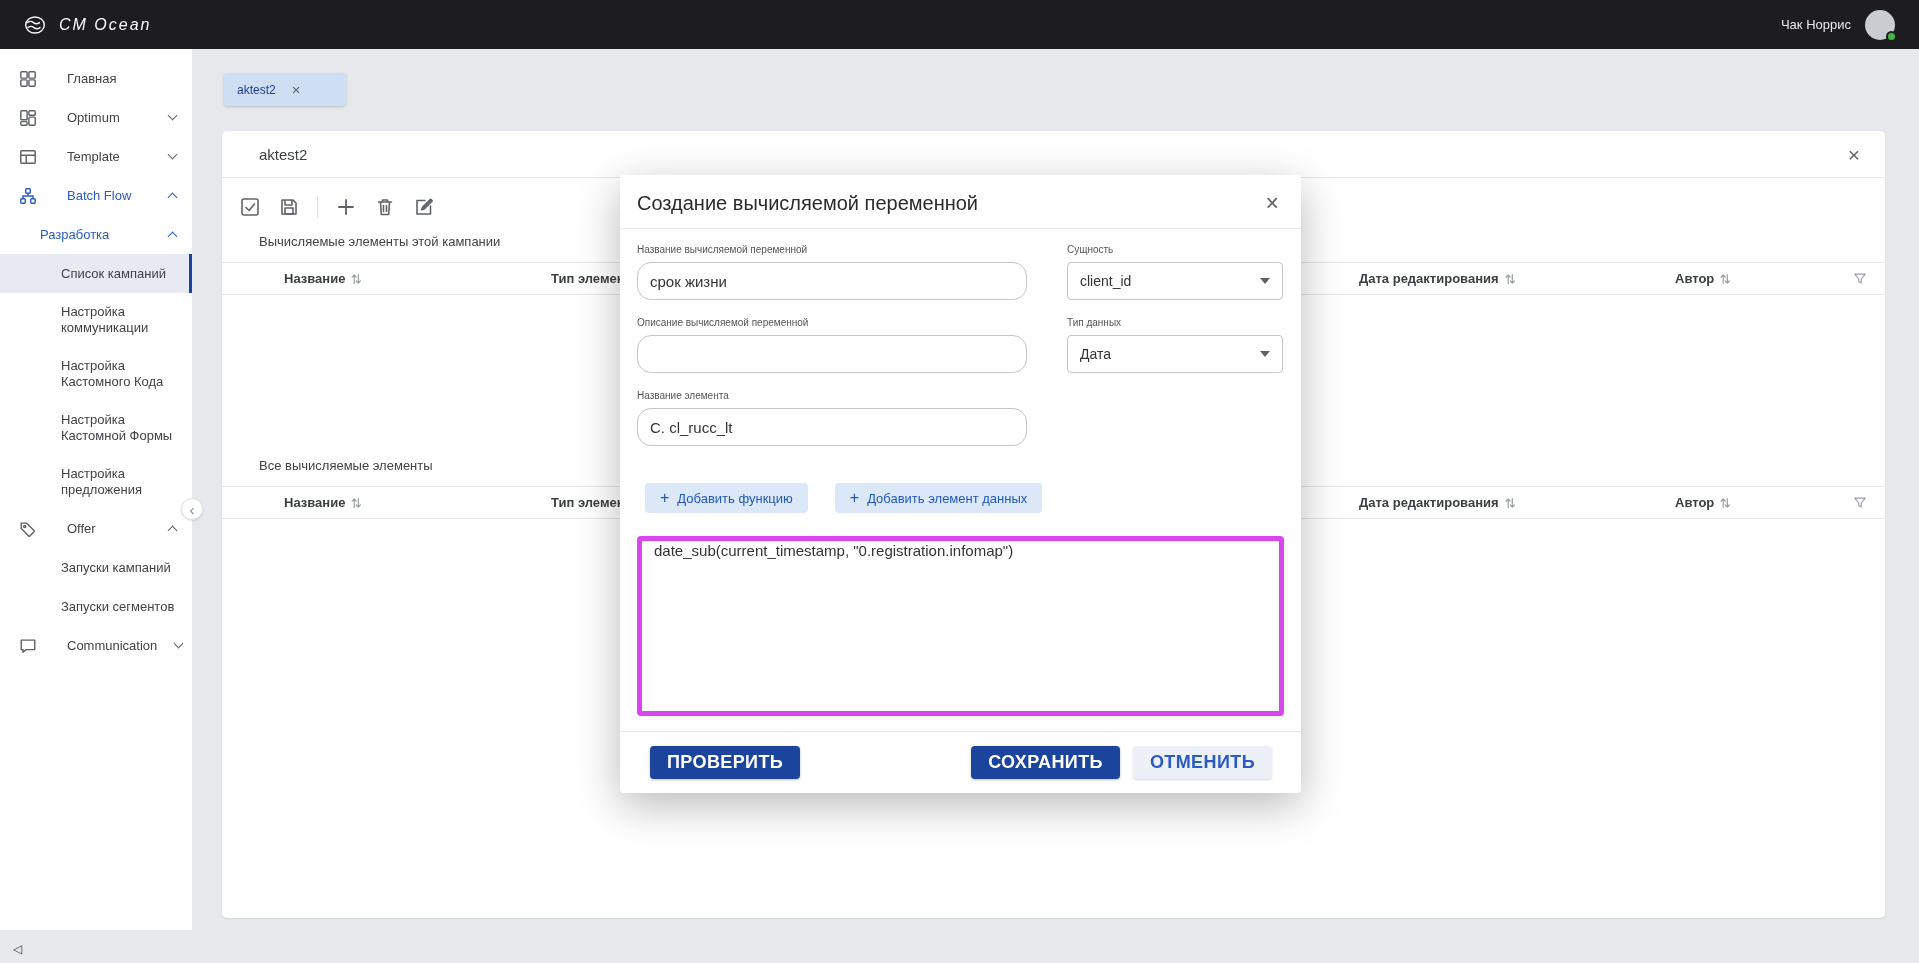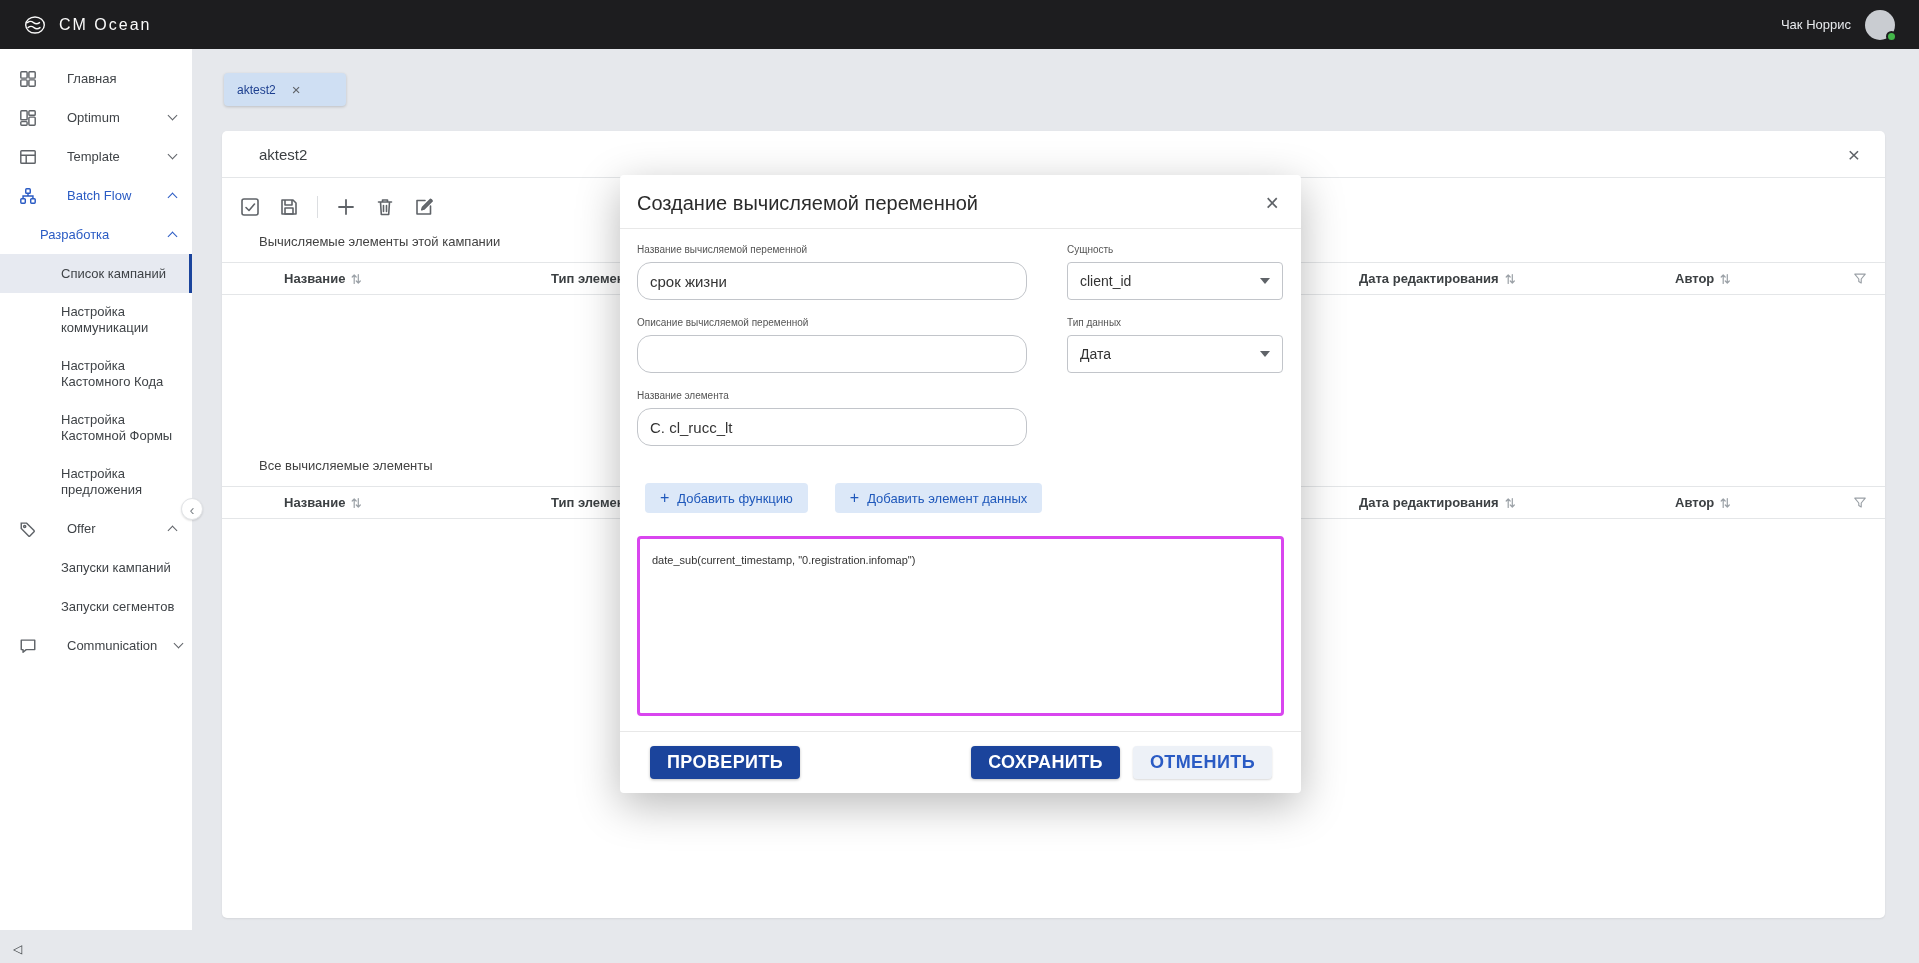--- a/index.html
+++ b/index.html
@@ -11,21 +11,21 @@
     position:relative;
     color:#3f4347;
   }
   
   .topbar {
     height:49px; background:#1d1d1f;
     display:flex; align-items:center; justify-content:space-between;
     padding:0 24px; position:relative; z-index:5;
   }
   .logo { display:flex; align-items:center; gap:9px; color:#fafafa;
-          font-size:16px; letter-spacing:2px; font-weight:400; }
+          font-size:16px; letter-spacing:2px; font-weight:400;font-style:italic; }
   .tb-user { display:flex; align-items:center; gap:14px; color:#e8eaed; font-size:13px; }
   .avatar { width:30px; height:30px; border-radius:50%; background:#c9ccd1; position:relative; cursor:pointer; }
   .avatar .dot { position:absolute; right:-2px; bottom:-2px; width:11px; height:11px;
                  border-radius:50%; background:#43b649; border:2px solid #1d1d1f; }
   
   .shell { display:flex; height:914px; }
   .sidebar { width:192px; background:#fff; height:881px; position:relative;
              padding-top:10px; font-size:13px; flex:none; }
   .nav-item { display:flex; align-items:center; min-height:39px;
               padding:0 16px 0 19px; cursor:pointer; line-height:16px;gap:18px; }
@@ -86,22 +86,22 @@
   .tselect { height:38px; width:100%; border:1px solid #c2c5ca; border-radius:4px;
              font-size:14px; color:#333; padding:0 12px; background:#fff;
              display:flex; align-items:center; justify-content:space-between; cursor:pointer; }
   .caret { width:0; height:0; border-left:5px solid transparent; border-right:5px solid transparent;
            border-top:6px solid #5f6368; }
   .chip-row { display:flex; gap:27px; margin:20px 0 0 8px; }
   .chip-btn { height:30px; padding:0 15px; background:#dce8f8; border:none; border-radius:4px;
               color:#1f58bb; font-size:13px; display:flex; align-items:center; gap:8px;
               cursor:pointer; font-family:"Liberation Sans", sans-serif; }
   .chip-btn .plus { font-size:16px; line-height:1; }
-  .formula { margin-top:23px; width:647px; height:180px; border:3px solid #d946ef; border-radius:4px;
-             padding:15px 12px; font-size:11px; color:#333; resize:none;
+  .formula { margin-top:23px; width:647px; height:180px; border:5px solid #d946ef; border-radius:4px;
+             padding:1px 12px; font-size:15px; color:#333; resize:none;
              font-family:"Liberation Sans", sans-serif; outline:none; display:block; }
   .m-footer { display:flex; align-items:center; padding:14px 29px 14px 30px;
               border-top:1px solid #e8e8e8; margin-top:15px; }
   .btn { height:33px; border-radius:4px; font-size:18px; font-weight:700; letter-spacing:.4px;
          cursor:pointer; border:none; padding:0 17px; font-family:"Liberation Sans", sans-serif; }
   .btn.primary { background:#1b449c; color:#fff; box-shadow:0 1px 3px rgba(0,0,0,.25); }
   .btn.light { background:#edf1f7; color:#2a5bc4; box-shadow:0 1px 2px rgba(0,0,0,.15); }
   .btn.save { margin-left:auto; }
   .btn.cancel { margin-left:13px; }
   

